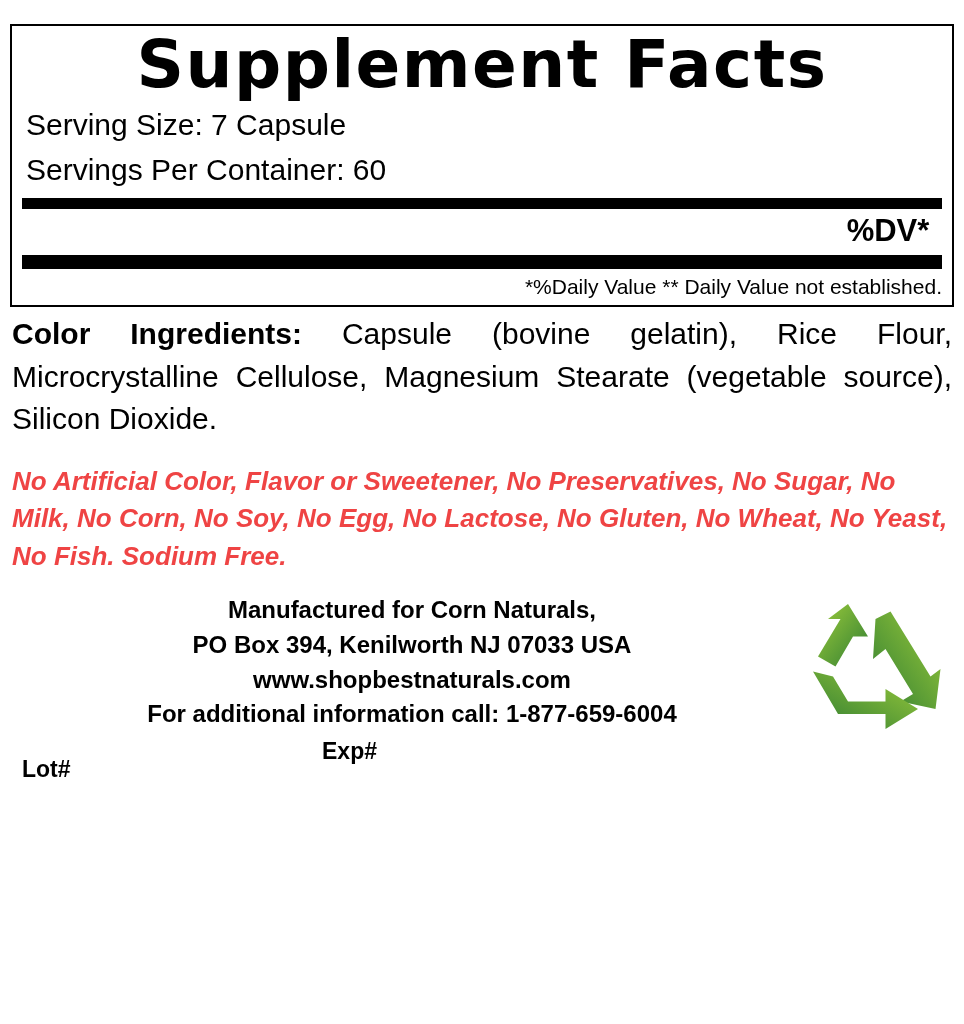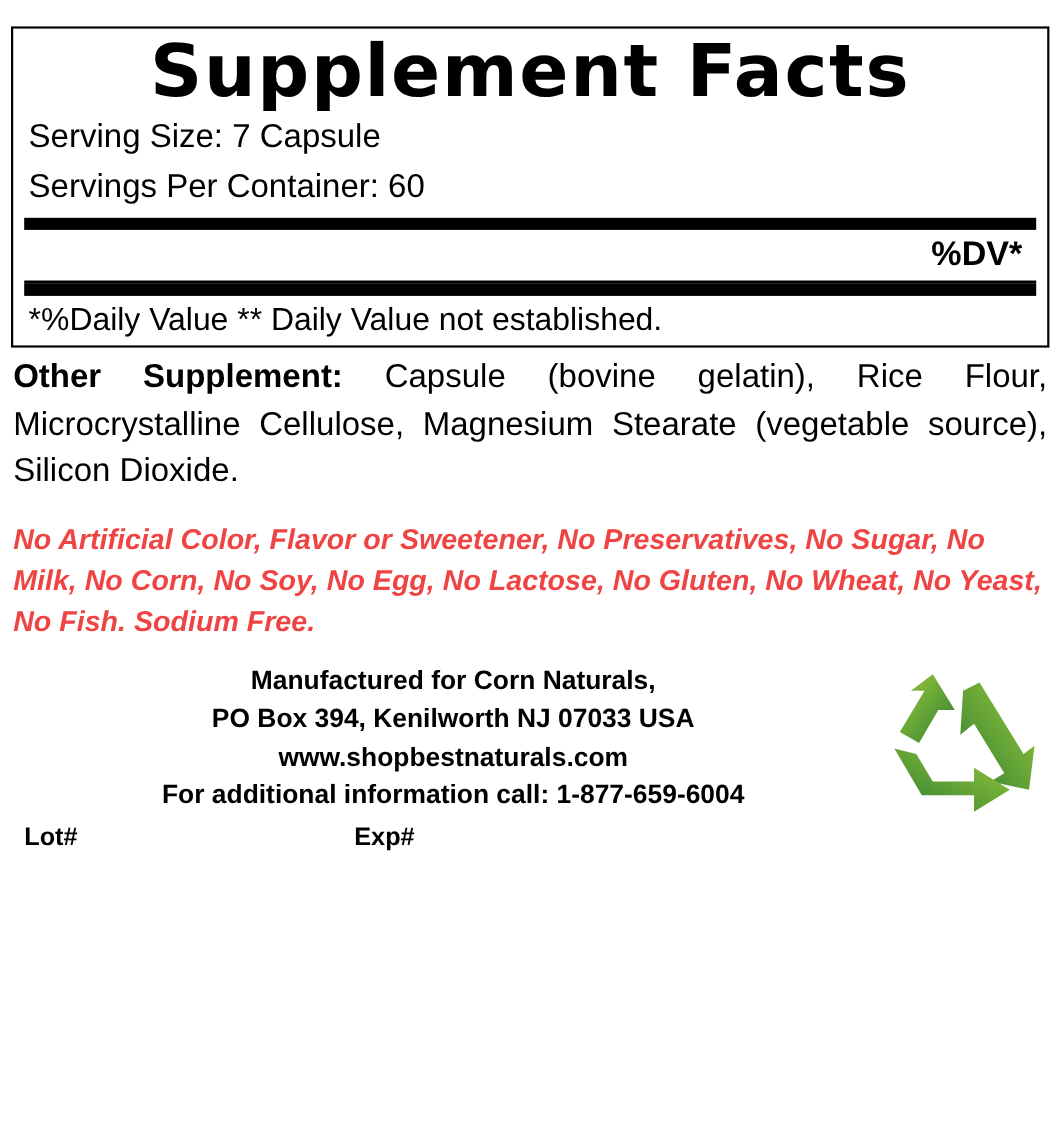--- a/index.html
+++ b/index.html
@@ -94,22 +94,23 @@
     margin-left: auto;
     min-width: 108px;
     text-align: center;
     font-weight: bold;
     font-size: 26px;
     position: relative;
     top: -6px;
   }
 
   .sf-footnote {
-    font-size: 29px;
+    font-size: 21px;
     padding: 6px 0 2px 4px;
+    text-align: right;
   }
 
   
   .other-ing {
     font-size: 30px;
     line-height: 1.42;
     margin: 6px 0 0 0;
     text-align: justify;
     padding: 0 2px;
   }
@@ -153,21 +154,21 @@
     line-height: 1.45;
     padding-right: 140px;
   }
   .lot-row {
     display: flex;
     font-size: 23px;
     font-weight: bold;
     margin-top: 6px;
     padding-left: 12px;
   }
-  .lot-row .lot { width: 300px; }
+  .lot-row .lot { width: 300px; margin-top: 18px; }
   .lot-row .exp { }
 
   .recycle {
     position: absolute;
     right: 6px;
     top: 0px;
     width: 150px;
     height: 142px;
   }
 </style>
@@ -191,21 +192,21 @@
 
     <div class="rule-thin"></div>
 
 
     <div class="rule-med"></div>
 
     <div class="sf-footnote">*%Daily Value ** Daily Value not established.</div>
   </div>
 
   <p class="other-ing">
-    <b>Other Supplement:</b><span> Capsule (bovine gelatin), Rice Flour, Microcrystalline Cellulose, Magnesium Stearate (vegetable source), Silicon Dioxide.</span>
+    <b>Color Ingredients:</b><span> Capsule (bovine gelatin), Rice Flour, Microcrystalline Cellulose, Magnesium Stearate (vegetable source), Silicon Dioxide.</span>
   </p>
 
 
   <p class="claims">No Artificial Color, Flavor or Sweetener, No Preservatives, No Sugar, No Milk, No Corn, No Soy, No Egg, No Lactose, No Gluten, No Wheat, No Yeast, No Fish. Sodium Free.</p>
 
   <div class="footer">
     <div class="footer-text">
       <div>Manufactured for Corn Naturals,</div>
       <div>PO Box 394, Kenilworth NJ 07033 USA</div>
       <div>www.shopbestnaturals.com</div>

